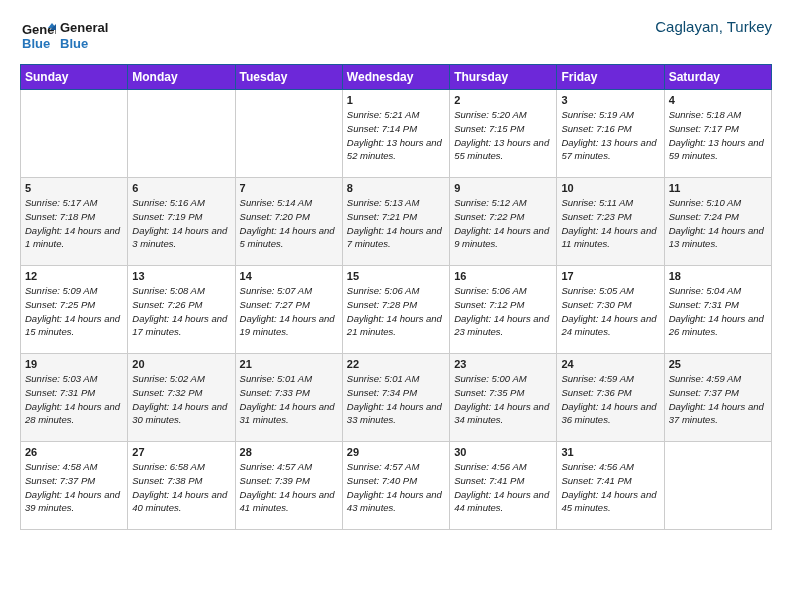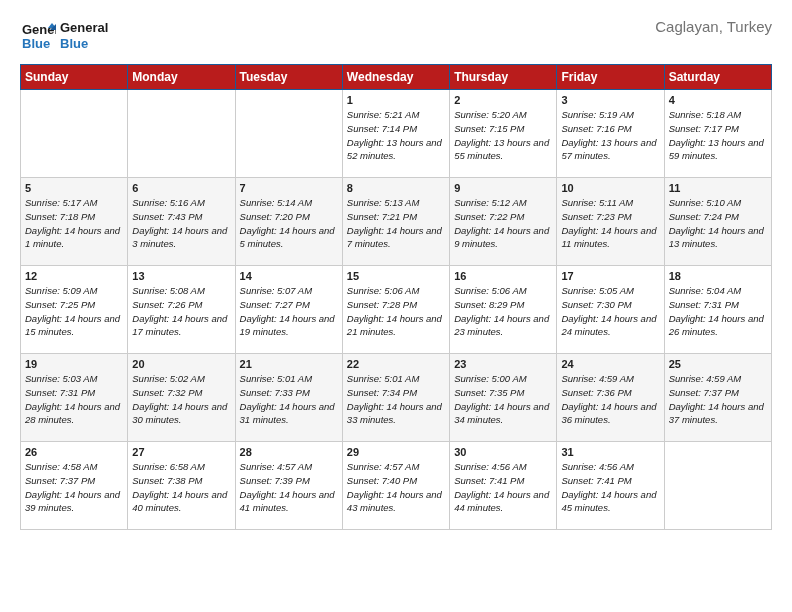--- a/index.html
+++ b/index.html
@@ -32,30 +32,30 @@
     .title-block {
       text-align: right;
     }
     .month-title {
       font-size: 32px;
       font-weight: bold;
       color: #1a1a1a;
     }
     .location-title {
       font-size: 15px;
-      color: #737373;
+      color: #0c4a6e;
       text-align: right;
     }
     table {
       width: 100%;
       border-collapse: collapse;
       table-layout: fixed;
     }
     th {
-      background: #b91c1c;
+      background: #6d28d9;
       color: #fff;
       font-size: 12px;
       font-weight: bold;
       padding: 5px 4px;
       text-align: left;
       border: 1px solid #1a5a99;
     }
     td {
       border: 1px solid #ccc;
       vertical-align: top;
@@ -159,21 +159,21 @@
           <td>
             <span class="day-num">5</span>
             <div class="day-info">Sunrise: 5:17 AM
 Sunset: 7:18 PM
 Daylight: 14 hours
 and 1 minute.</div>
           </td>
           <td>
             <span class="day-num">6</span>
             <div class="day-info">Sunrise: 5:16 AM
-Sunset: 7:43 PM
+Sunset: 7:19 PM
 Daylight: 14 hours
 and 3 minutes.</div>
           </td>
           <td>
             <span class="day-num">7</span>
             <div class="day-info">Sunrise: 5:14 AM
 Sunset: 7:20 PM
 Daylight: 14 hours
 and 5 minutes.</div>
           </td>
@@ -231,21 +231,21 @@
           <td>
             <span class="day-num">15</span>
             <div class="day-info">Sunrise: 5:06 AM
 Sunset: 7:28 PM
 Daylight: 14 hours
 and 21 minutes.</div>
           </td>
           <td>
             <span class="day-num">16</span>
             <div class="day-info">Sunrise: 5:06 AM
-Sunset: 8:29 PM
+Sunset: 7:12 PM
 Daylight: 14 hours
 and 23 minutes.</div>
           </td>
           <td>
             <span class="day-num">17</span>
             <div class="day-info">Sunrise: 5:05 AM
 Sunset: 7:30 PM
 Daylight: 14 hours
 and 24 minutes.</div>
           </td>

